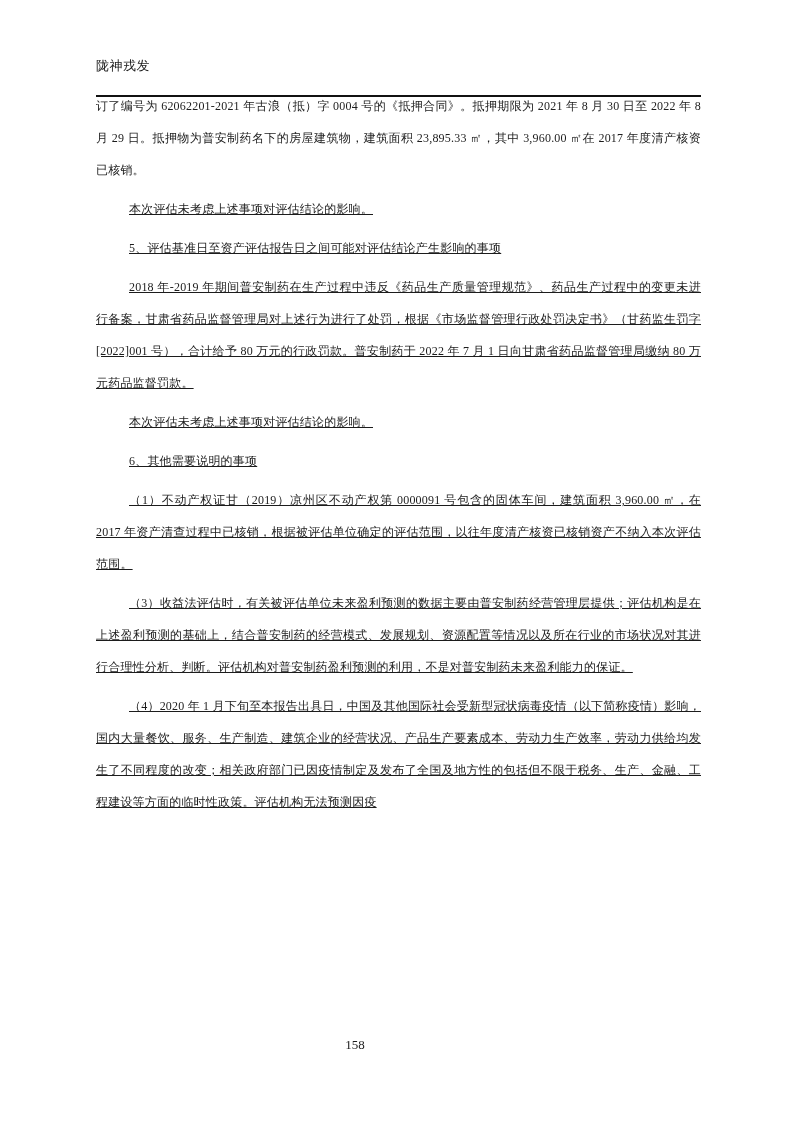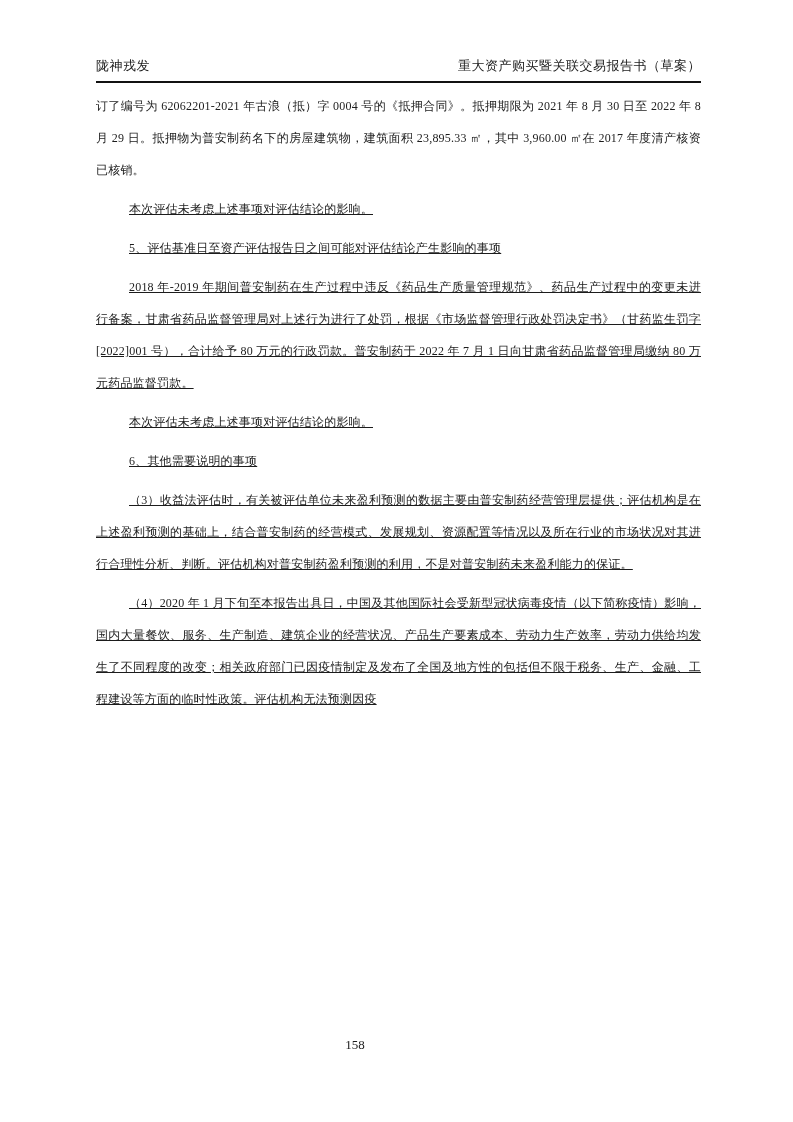--- a/index.html
+++ b/index.html
@@ -17,21 +17,21 @@
   .header {
     position: absolute;
     top: 56px;
     left: 96px;
     width: 605px;
     display: flex;
     justify-content: space-between;
     align-items: flex-end;
     font-size: 13px;
     line-height: 19px;
-    padding-bottom: 6px;
+    padding-bottom: 20px;
     border-bottom: 2px solid #111111;
     letter-spacing: 0.5px;
   }
   .doc-body {
     position: absolute;
     top: 90px;
     left: 96px;
     width: 605px;
     font-size: 12px;
     line-height: 32px;
@@ -51,30 +51,30 @@
     line-height: 18px;
   }
 </style>
 </head>
 <body>
 
 <div class="page">
 
   <div class="header">
     <span>陇神戎发</span>
-    <span>重大资产购买暨关联交易报告书（草案）</span>
   </div>
 
   <div class="doc-body">
       <p>订了编号为 62062201-2021 年古浪（抵）字 0004 号的《抵押合同》。抵押期限为 2021 年 8 月 30 日至 2022 年 8 月 29 日。抵押物为普安制药名下的房屋建筑物，建筑面积 23,895.33 ㎡，其中 3,960.00 ㎡在 2017 年度清产核资已核销。</p>
       <p class="indent">本次评估未考虑上述事项对评估结论的影响。</p>
       <p class="indent">5、评估基准日至资产评估报告日之间可能对评估结论产生影响的事项</p>
       <p class="indent">2018 年-2019 年期间普安制药在生产过程中违反《药品生产质量管理规范》、药品生产过程中的变更未进行备案，甘肃省药品监督管理局对上述行为进行了处罚，根据《市场监督管理行政处罚决定书》（甘药监生罚字[2022]001 号），合计给予 80 万元的行政罚款。普安制药于 2022 年 7 月 1 日向甘肃省药品监督管理局缴纳 80 万元药品监督罚款。</p>
       <p class="indent">本次评估未考虑上述事项对评估结论的影响。</p>
       <p class="indent">6、其他需要说明的事项</p>
+      <p class="indent">（1）不动产权证甘（2019）凉州区不动产权第 0000091 号包含的固体车间，建筑面积 3,960.00 ㎡，在 2017 年资产清查过程中已核销，根据被评估单位确定的评估范围，以往年度清产核资已核销资产不纳入本次评估范围。</p>
       <p class="indent">（3）收益法评估时，有关被评估单位未来盈利预测的数据主要由普安制药经营管理层提供；评估机构是在上述盈利预测的基础上，结合普安制药的经营模式、发展规划、资源配置等情况以及所在行业的市场状况对其进行合理性分析、判断。评估机构对普安制药盈利预测的利用，不是对普安制药未来盈利能力的保证。</p>
       <p class="indent">（4）2020 年 1 月下旬至本报告出具日，中国及其他国际社会受新型冠状病毒疫情（以下简称疫情）影响，国内大量餐饮、服务、生产制造、建筑企业的经营状况、产品生产要素成本、劳动力生产效率，劳动力供给均发生了不同程度的改变；相关政府部门已因疫情制定及发布了全国及地方性的包括但不限于税务、生产、金融、工程建设等方面的临时性政策。评估机构无法预测因疫</p>
     </div>
 
   <div class="footer">
     <span>158</span>
   </div>
 
 </div>
 

